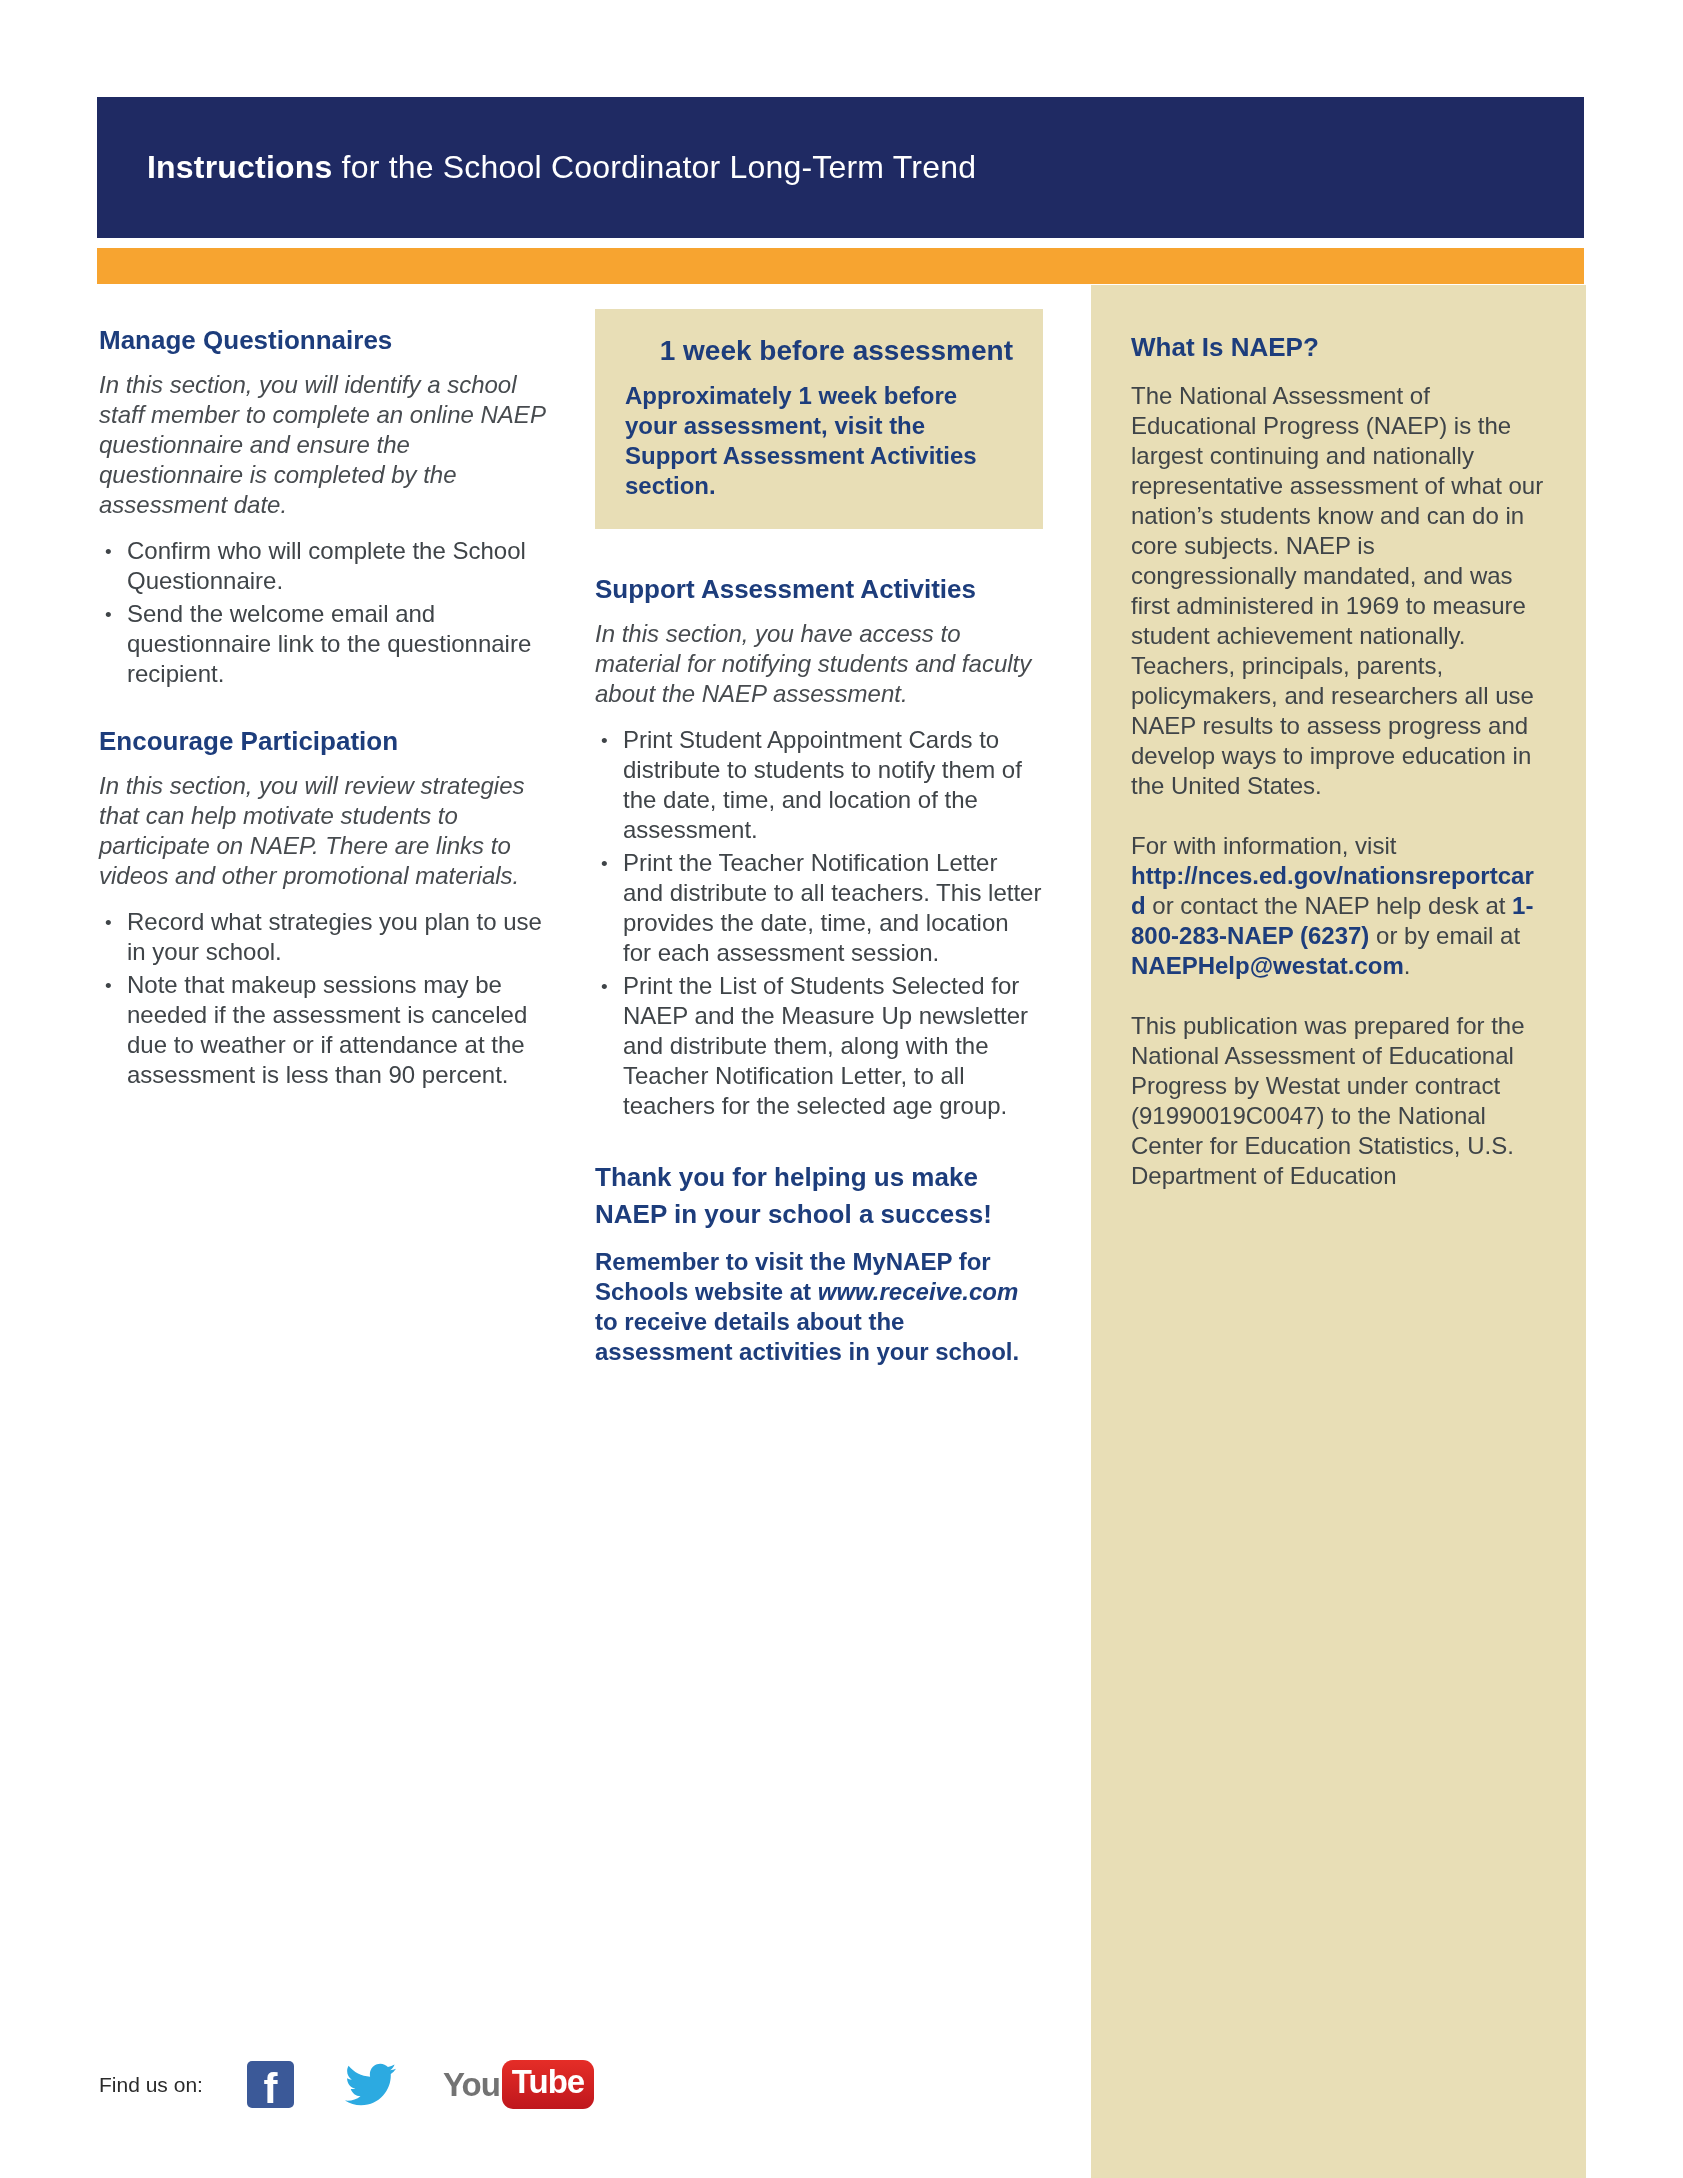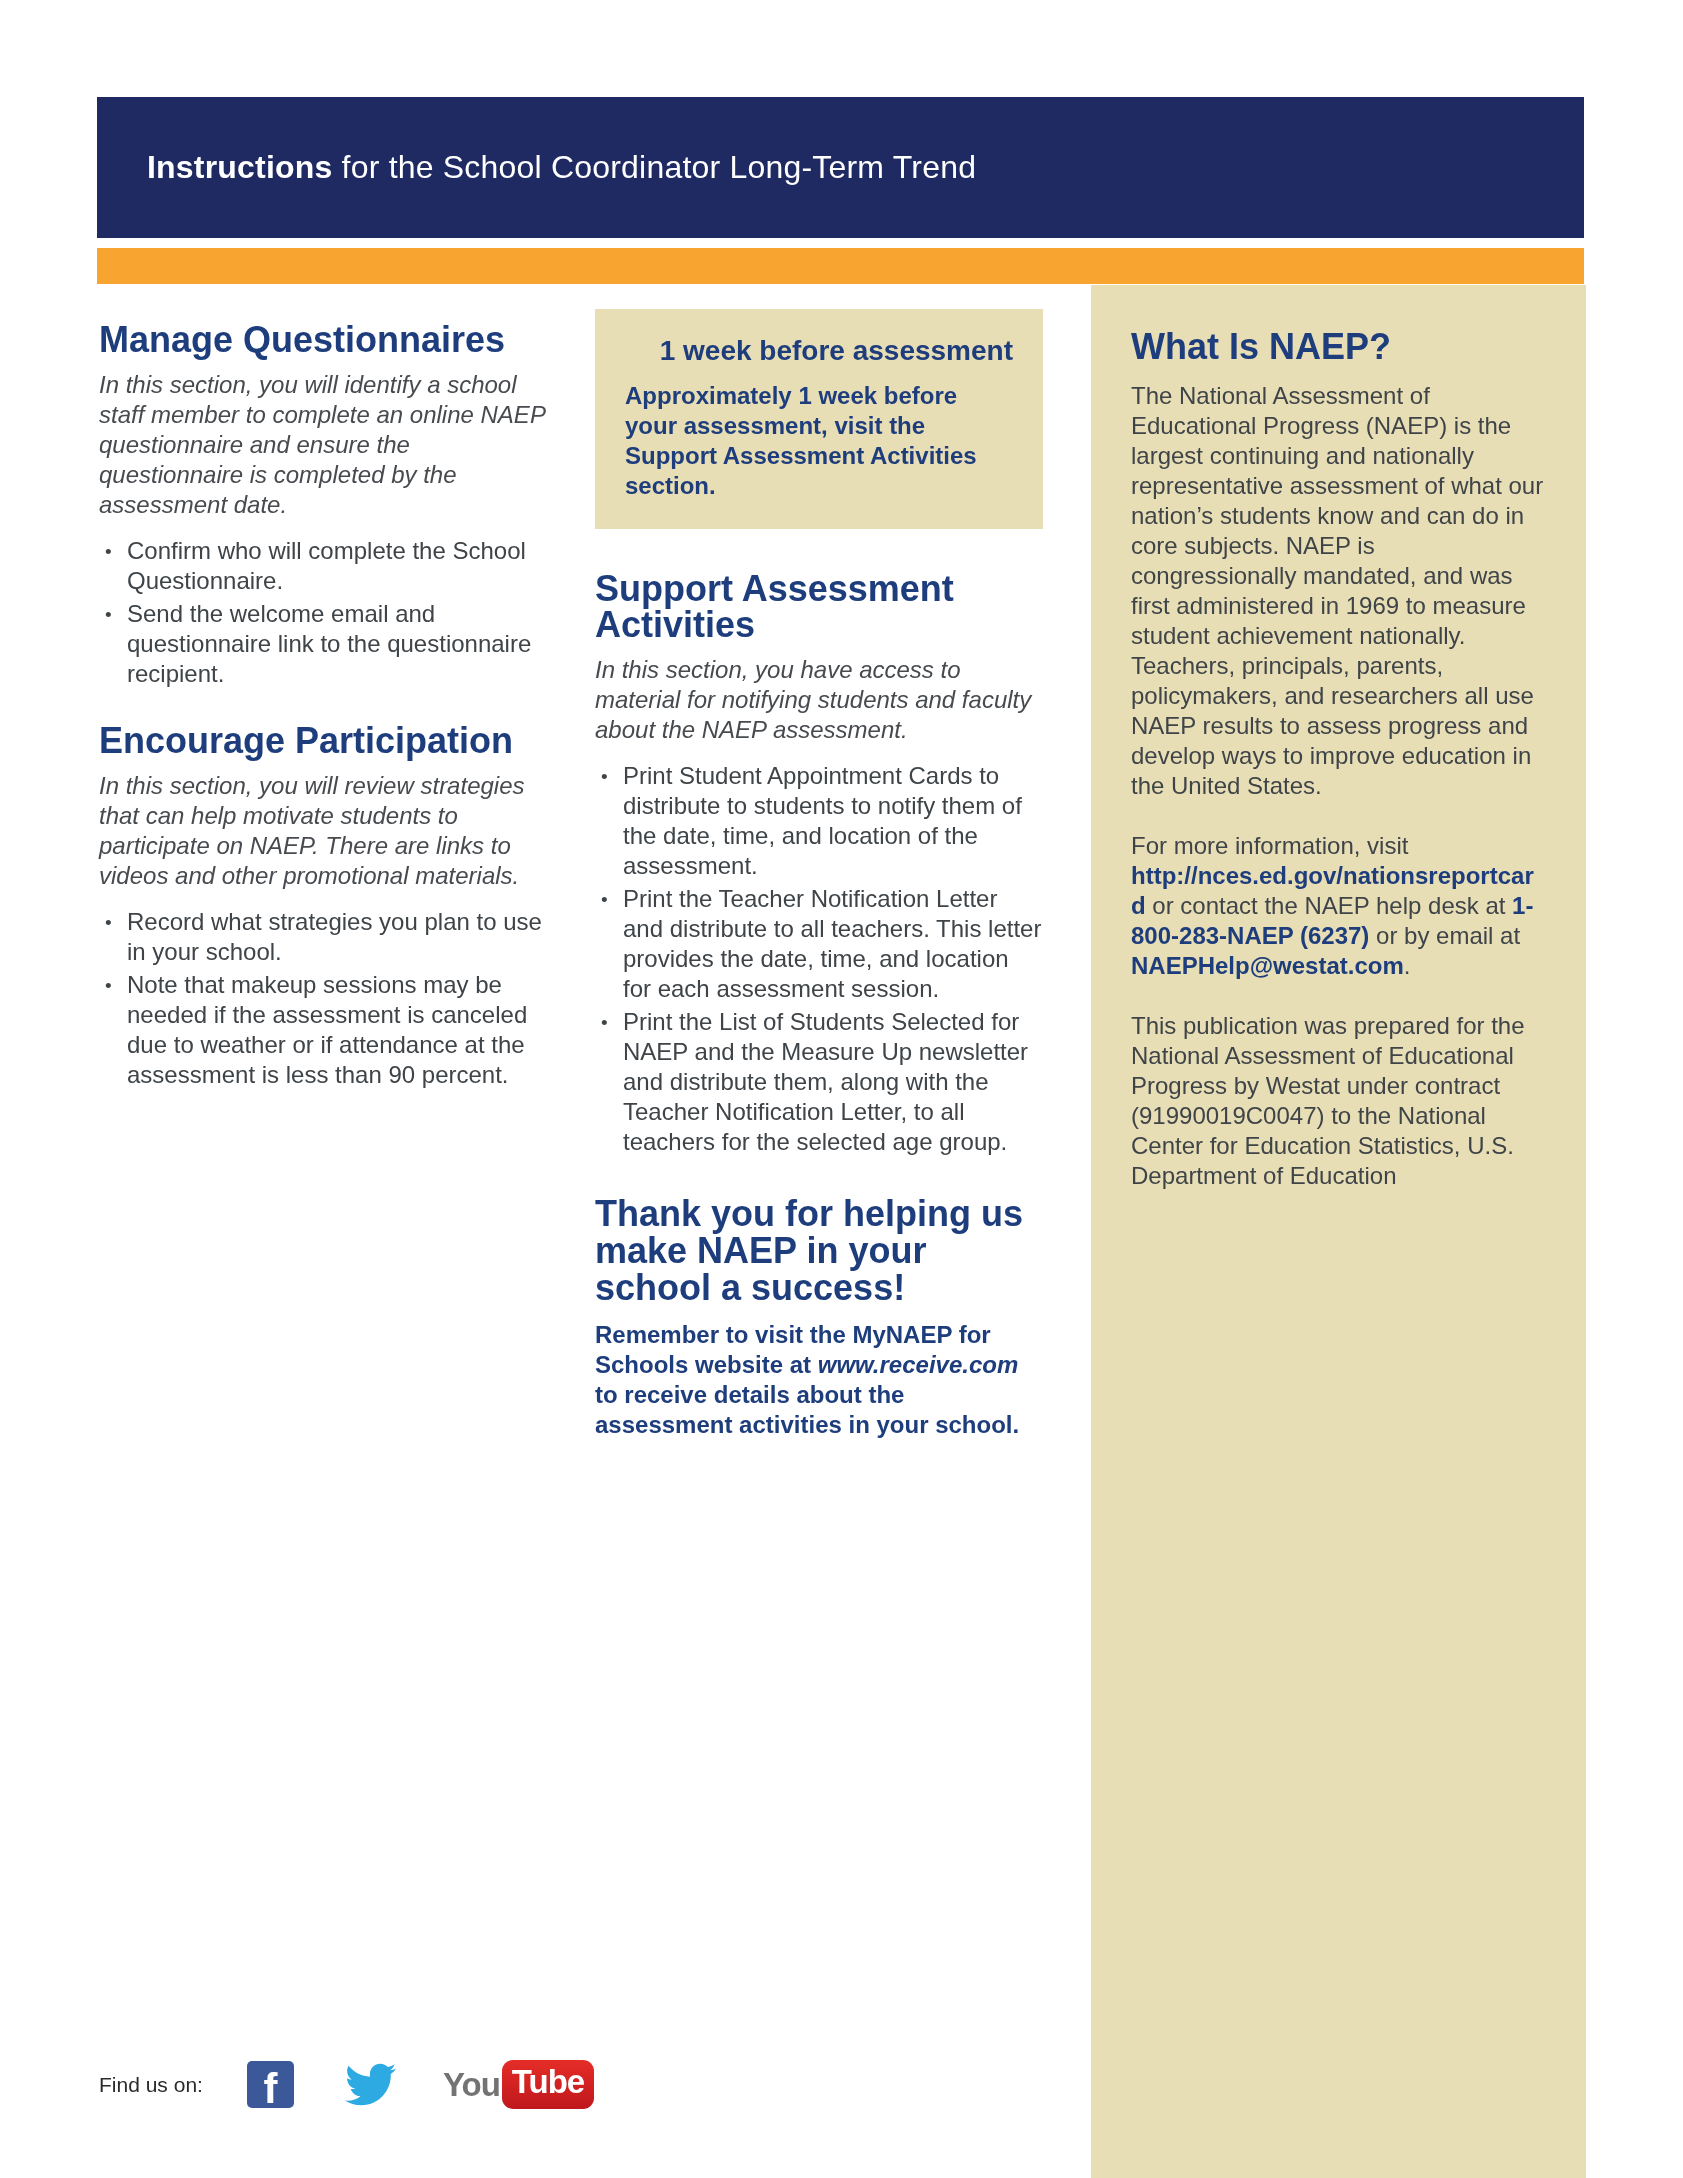--- a/index.html
+++ b/index.html
@@ -23,21 +23,21 @@
   }
 
   
   .col-left  { position:absolute; left:99px; top:322px; width:450px; }
   .col-mid   { position:absolute; left:595px; top:309px; width:448px; }
   .col-right {
     position:absolute; left:1091px; top:285px; width:495px; height:2172px;
     background:#e8deb6; padding:44px 42px 12px 40px;
   }
 
-  h2 { color:#1d3d7c; font-size:36px; font-weight:700; line-height:36px; margin-bottom:12px; }
+  h2 { color:#1d3d7c; font-size:26px; font-weight:700; line-height:36px; margin-bottom:12px; }
   p, li { color:#3f4448; font-size:24px; line-height:30px; }
   .intro { font-style:italic; color:#474b4f; margin-bottom:16px; }
 
   ul { list-style:none; }
   li { position:relative; padding-left:28px; margin-bottom:3px; }
   li::before { content:"\2022"; position:absolute; left:6px; top:1px; font-size:19px; color:#3f4448; }
 
   .col-left section + section { margin-top:34px; }
 
   
@@ -122,21 +122,21 @@
       <p class="remember">
         <span>Remember to visit the MyNAEP for Schools website at </span><span class="site-link">www.receive.com</span><span> to receive details about the assessment activities in your school.</span>
       </p>
     </section>
   </div>
 
   <aside class="col-right">
     <h2>What Is NAEP?</h2>
     <p>The National Assessment of Educational Progress (NAEP) is the largest continuing and nationally representative assessment of what our nation’s students know and can do in core subjects. NAEP is congressionally mandated, and was first administered in 1969 to measure student achievement nationally. Teachers, principals, parents, policymakers, and researchers all use NAEP results to assess progress and develop ways to improve education in the United States.</p>
     <p>
-      <span>For more information, visit </span><span class="link">http://nces.ed.gov/nationsreportcard</span><span> or contact the NAEP help desk at </span><span class="link">1-800-283-NAEP (6237)</span><span> or by email at </span><span class="link">NAEPHelp@westat.com</span><span>.</span>
+      <span>For with information, visit </span><span class="link">http://nces.ed.gov/nationsreportcard</span><span> or contact the NAEP help desk at </span><span class="link">1-800-283-NAEP (6237)</span><span> or by email at </span><span class="link">NAEPHelp@westat.com</span><span>.</span>
     </p>
     <p>This publication was prepared for the National Assessment of Educational Progress by Westat under contract (91990019C0047) to the National Center for Education Statistics, U.S. Department of Education</p>
   </aside>
 
   <div class="footer">
     <span class="find-us">Find us on:</span>
     <span class="fb"><span>f</span></span>
     <span class="tw">
       <svg viewBox="0 0 512 512" aria-hidden="true">
         <path d="M459.37 151.716c.325 4.548.325 9.097.325 13.645 0 138.72-105.583 298.558-298.558 298.558-59.452 0-114.68-17.219-161.137-47.106 8.447.974 16.568 1.299 25.34 1.299 49.055 0 94.213-16.568 130.274-44.832-46.132-.975-84.792-31.188-98.112-72.772 6.498.974 12.995 1.624 19.818 1.624 9.421 0 18.843-1.3 27.614-3.573-48.081-9.747-84.143-51.98-84.143-102.985v-1.299c13.969 7.797 30.214 12.67 47.431 13.319-28.264-18.843-46.781-51.005-46.781-87.391 0-19.492 5.197-37.36 14.294-52.954 51.655 63.675 129.3 105.258 216.365 109.807-1.624-7.797-2.599-15.918-2.599-24.04 0-57.828 46.782-104.934 104.934-104.934 30.213 0 57.502 12.67 76.67 33.137 23.715-4.548 46.456-13.32 66.599-25.34-7.798 24.366-24.366 44.833-46.132 57.827 21.117-2.273 41.584-8.122 60.426-16.243-14.292 20.791-32.161 39.308-52.628 54.253z"></path>

